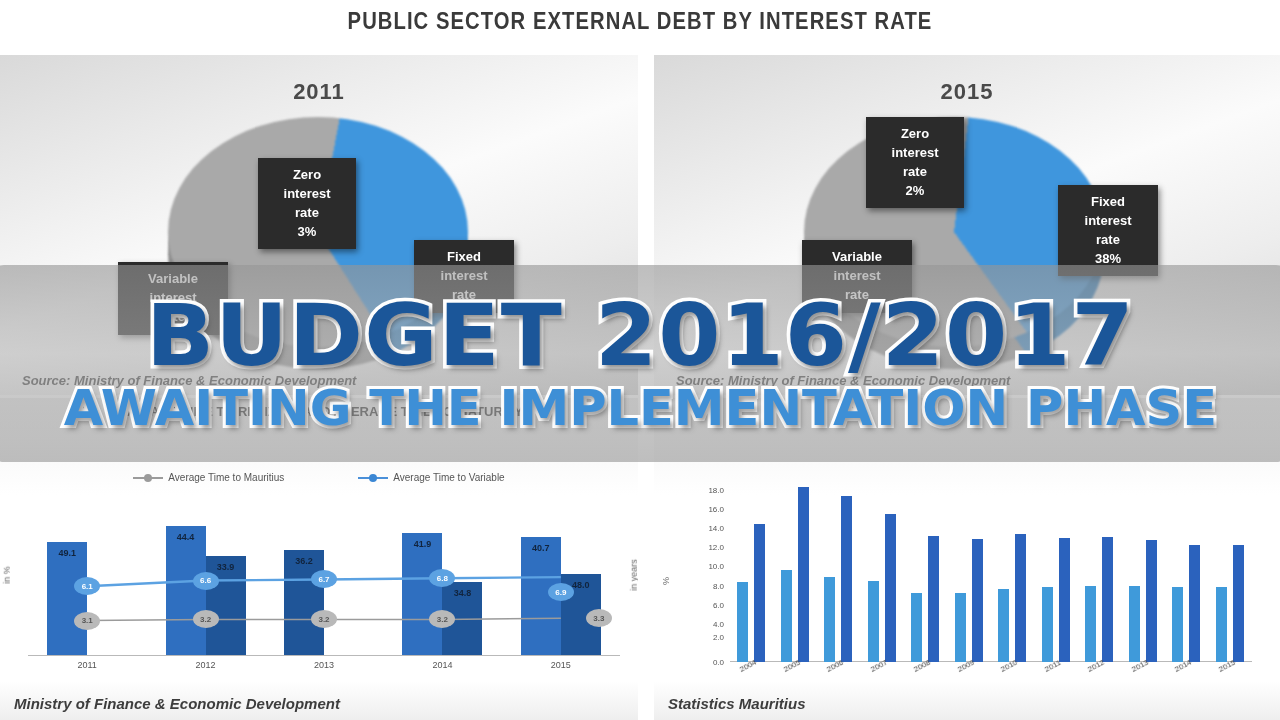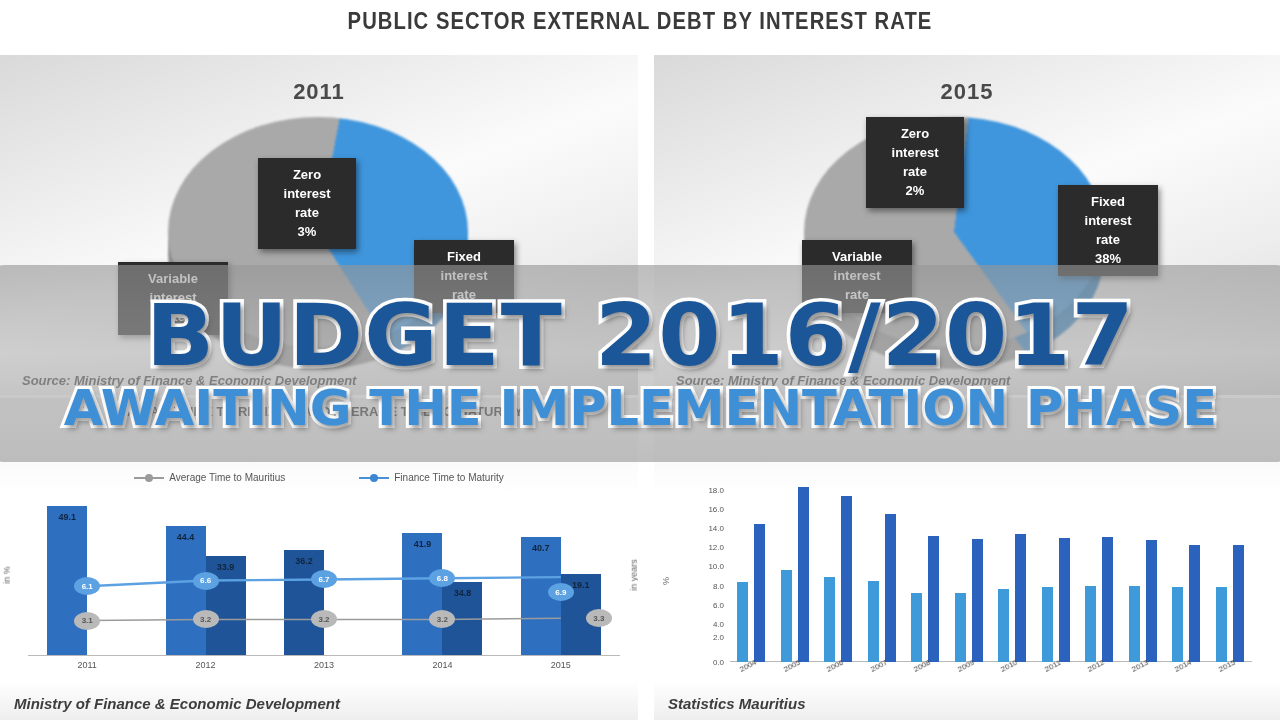--- a/index.html
+++ b/index.html
@@ -255,36 +255,36 @@
   <div class="chart-panel" id="chart-left">
     <div class="chart-title">AVERAGE TIME TO REFIXING AND AVERAGE TIME TO MATURITY</div>
 
     <div class="chart-legend">
       <div class="lg-item">
         <span class="lg-line"></span>
         <span>Average Time to Mauritius</span>
       </div>
       <div class="lg-item">
         <span class="lg-line blue"></span>
-        <span>Finance Time to Maturity</span>
+        <span>Average Time to Variable</span>
       </div>
     </div>
 
     <div class="axis-label-v" style="left:-2px; top:172px;">in %</div>
     <div class="axis-label-v" style="right:-12px; top:172px;">in years</div>
 
     <div id="plotL">
       <div class="gridline-base"></div>
 
       <svg id="lineL" width="592" height="160" style="position:absolute;left:0;top:0;z-index:3;pointer-events:none;">
           <polyline points="59.2,124.57142857142857 177.60000000000002,123.42857142857142 296,123.42857142857142 414.40000000000003,123.42857142857142 532.8000000000001,122.28571428571428" fill="none" stroke="#9b9b9b" stroke-width="1.6"></polyline>
           <polyline points="59.2,90.28571428571429 177.60000000000002,84.57142857142857 296,83.42857142857143 414.40000000000003,82.28571428571429 532.8000000000001,81.14285714285714" fill="none" stroke="#5ca2e2" stroke-width="2.4"></polyline>
         </svg>
     <div class="barpair" style="left: 19.2px;">
-          <div class="barA" style="width: 40px; height: 149px;">
+          <div class="barA" style="width: 40px; height: 113px;">
             <span class="bar-val" style="top: 6px;">49.1</span>
           </div>
         </div>
         <div class="xtick" style="left: 24.2px;">2011</div>
         <div class="linept blue" style="left: 46.2px; top: 81.2857px;">6.1</div>
         <div class="linept grey" style="left: 46.2px; top: 115.571px;">3.1</div>
         <div class="barpair" style="left: 137.6px;">
           <div class="barA" style="width: 40px; height: 129.164px;">
             <span class="bar-val" style="top: 6px;">44.4</span>
           </div>
@@ -312,21 +312,21 @@
           </div>
         </div>
         <div class="xtick" style="left: 379.4px;">2014</div>
         <div class="linept blue" style="left: 401.4px; top: 73.2857px;">6.8</div>
         <div class="linept grey" style="left: 401.4px; top: 114.429px;">3.2</div>
         <div class="barpair" style="left: 492.8px;">
           <div class="barA" style="width: 40px; height: 118.4px;">
             <span class="bar-val" style="top: 6px;">40.7</span>
           </div>
           <div class="barB" style="width: 40px; height: 81.1636px;">
-            <span class="bar-val" style="top: 6px;">19.1</span>
+            <span class="bar-val" style="top: 6px;">48.0</span>
           </div>
         </div>
         <div class="xtick" style="left: 497.8px;">2015</div>
         <div class="linept blue" style="left: 519.8px; top: 87px;">6.9</div>
         <div class="linept grey" style="left: 519.8px; top: 113.286px; margin-left: 38px;">3.3</div>
       </div>
 
     <div class="src-note-sm">Ministry of Finance &amp; Economic Development</div>
   </div>
 

